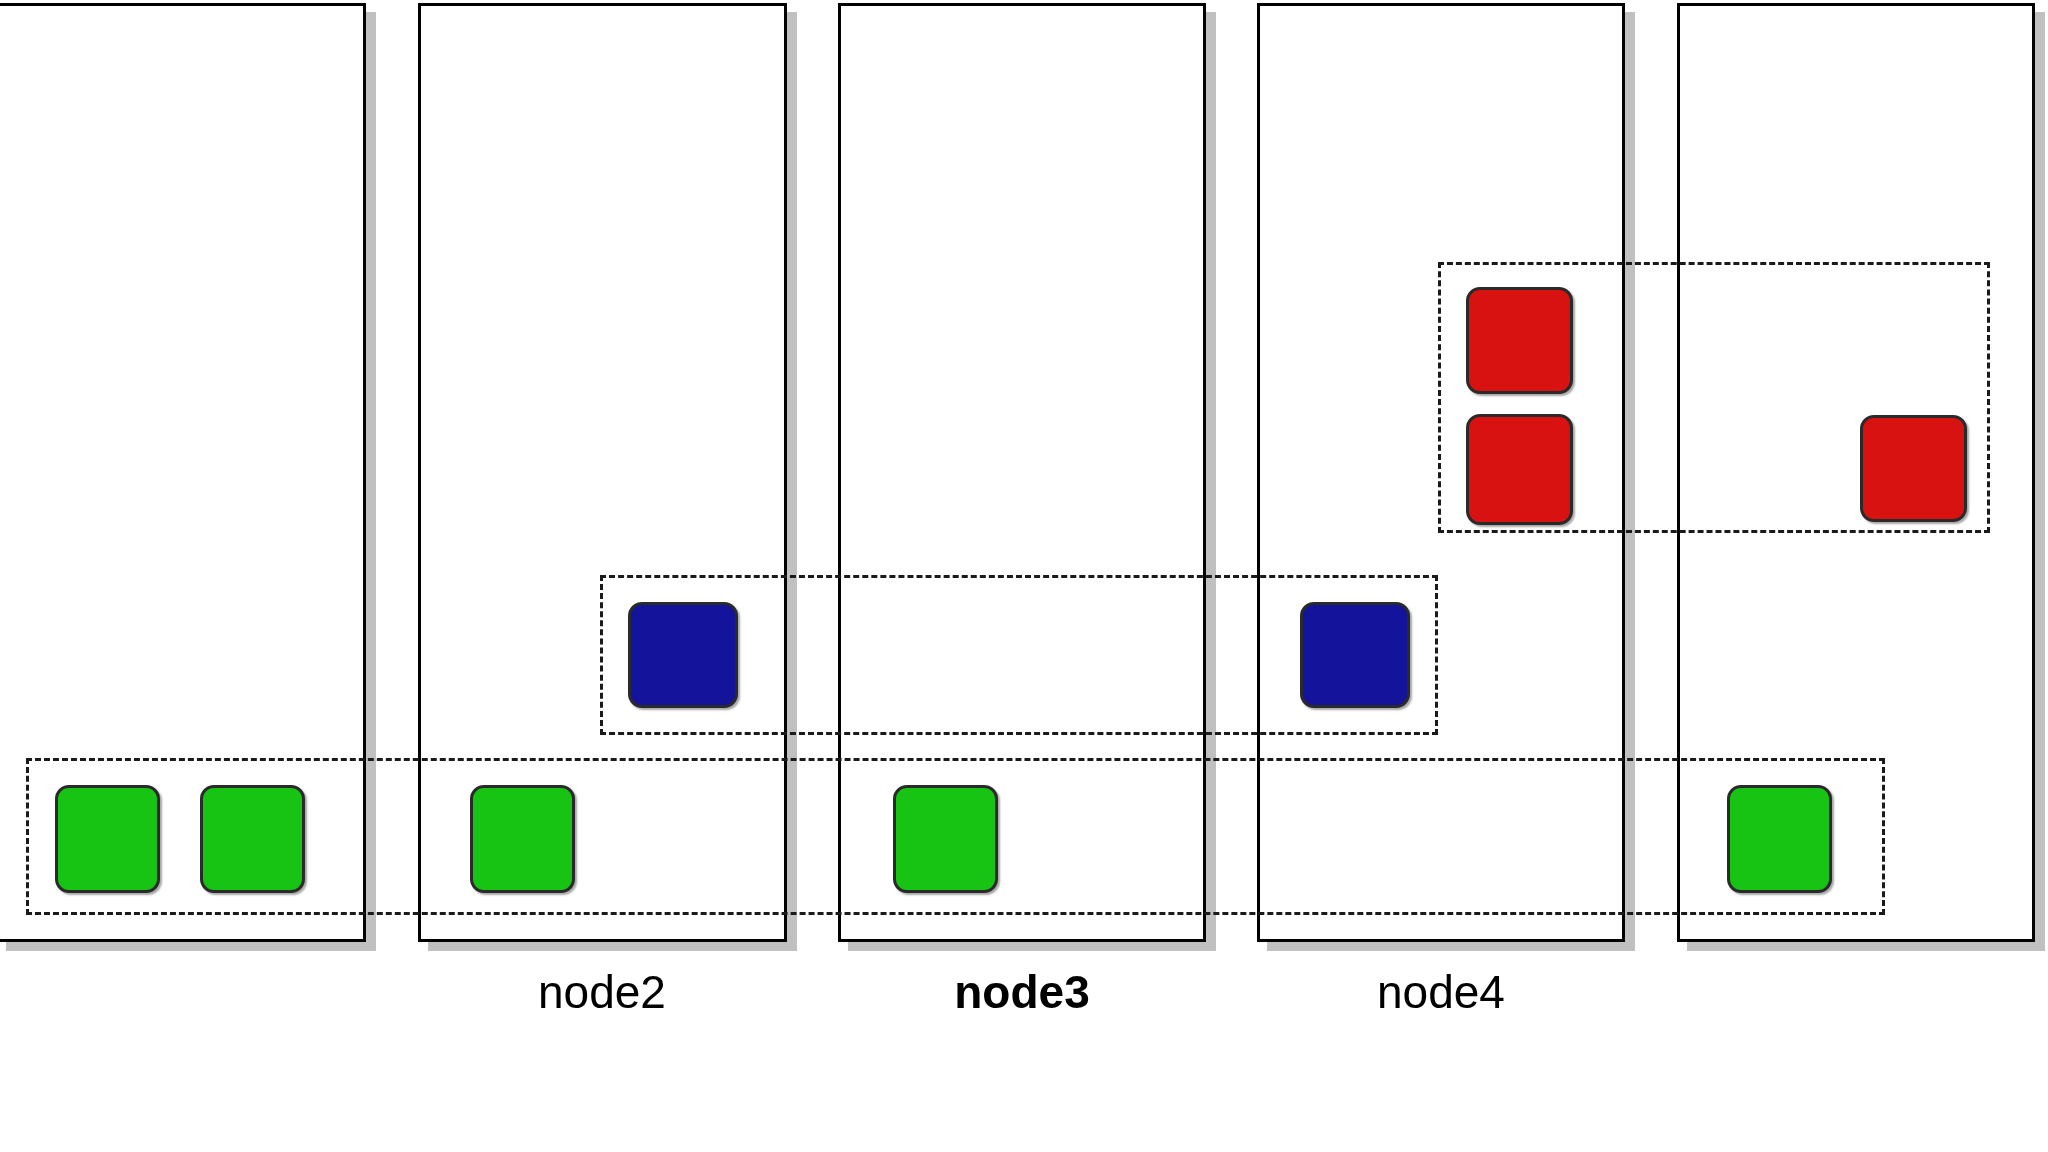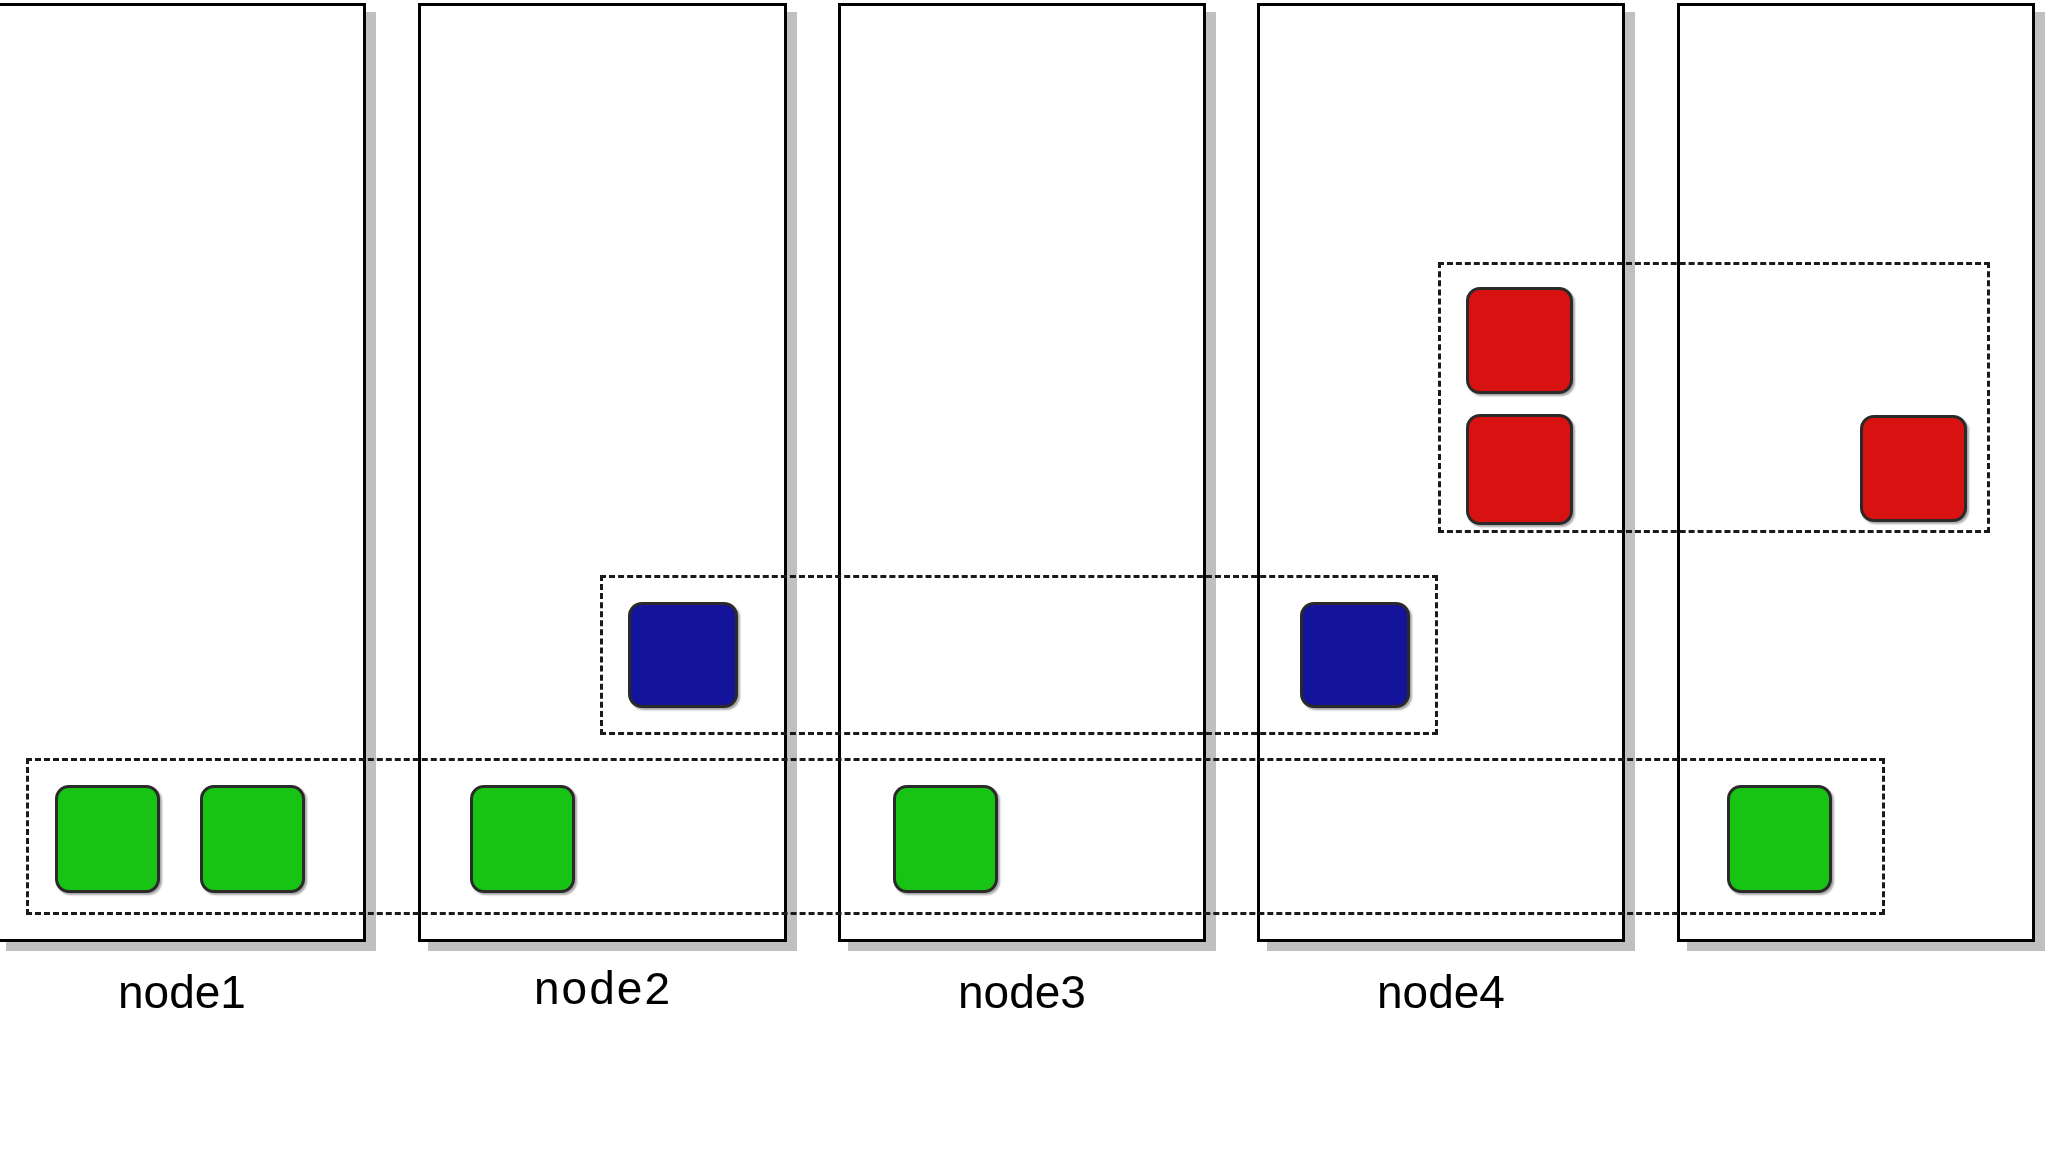--- a/index.html
+++ b/index.html
@@ -91,18 +91,17 @@
 
   <div class="task blue" style="left:628px;  top:602px; width:110px; height:106px;"></div>
   <div class="task blue" style="left:1300px; top:602px; width:110px; height:106px;"></div>
 
   <div class="task green" style="left:55px;   top:785px; width:105px; height:108px;"></div>
   <div class="task green" style="left:200px;  top:785px; width:105px; height:108px;"></div>
   <div class="task green" style="left:470px;  top:785px; width:105px; height:108px;"></div>
   <div class="task green" style="left:893px;  top:785px; width:105px; height:108px;"></div>
   <div class="task green" style="left:1727px; top:785px; width:105px; height:108px;"></div>
 
-  <div class="node-label" style="left:37px;   top:966px; width:290px;">node1</div>
-  <div class="node-label" style="left:457px;  top:966px; width:290px;font-family:Liberation Mono, monospace;">node2</div>
-  <div class="node-label" style="left:877px;  top:966px; width:290px;">node3</div>
+  <div class="node-label" style="left:457px;  top:966px; width:290px;">node2</div>
+  <div class="node-label" style="left:877px;  top:966px; width:290px;font-weight:bold;">node3</div>
   <div class="node-label" style="left:1296px; top:966px; width:290px;">node4</div>
 
 </div>
 
 </body></html>

